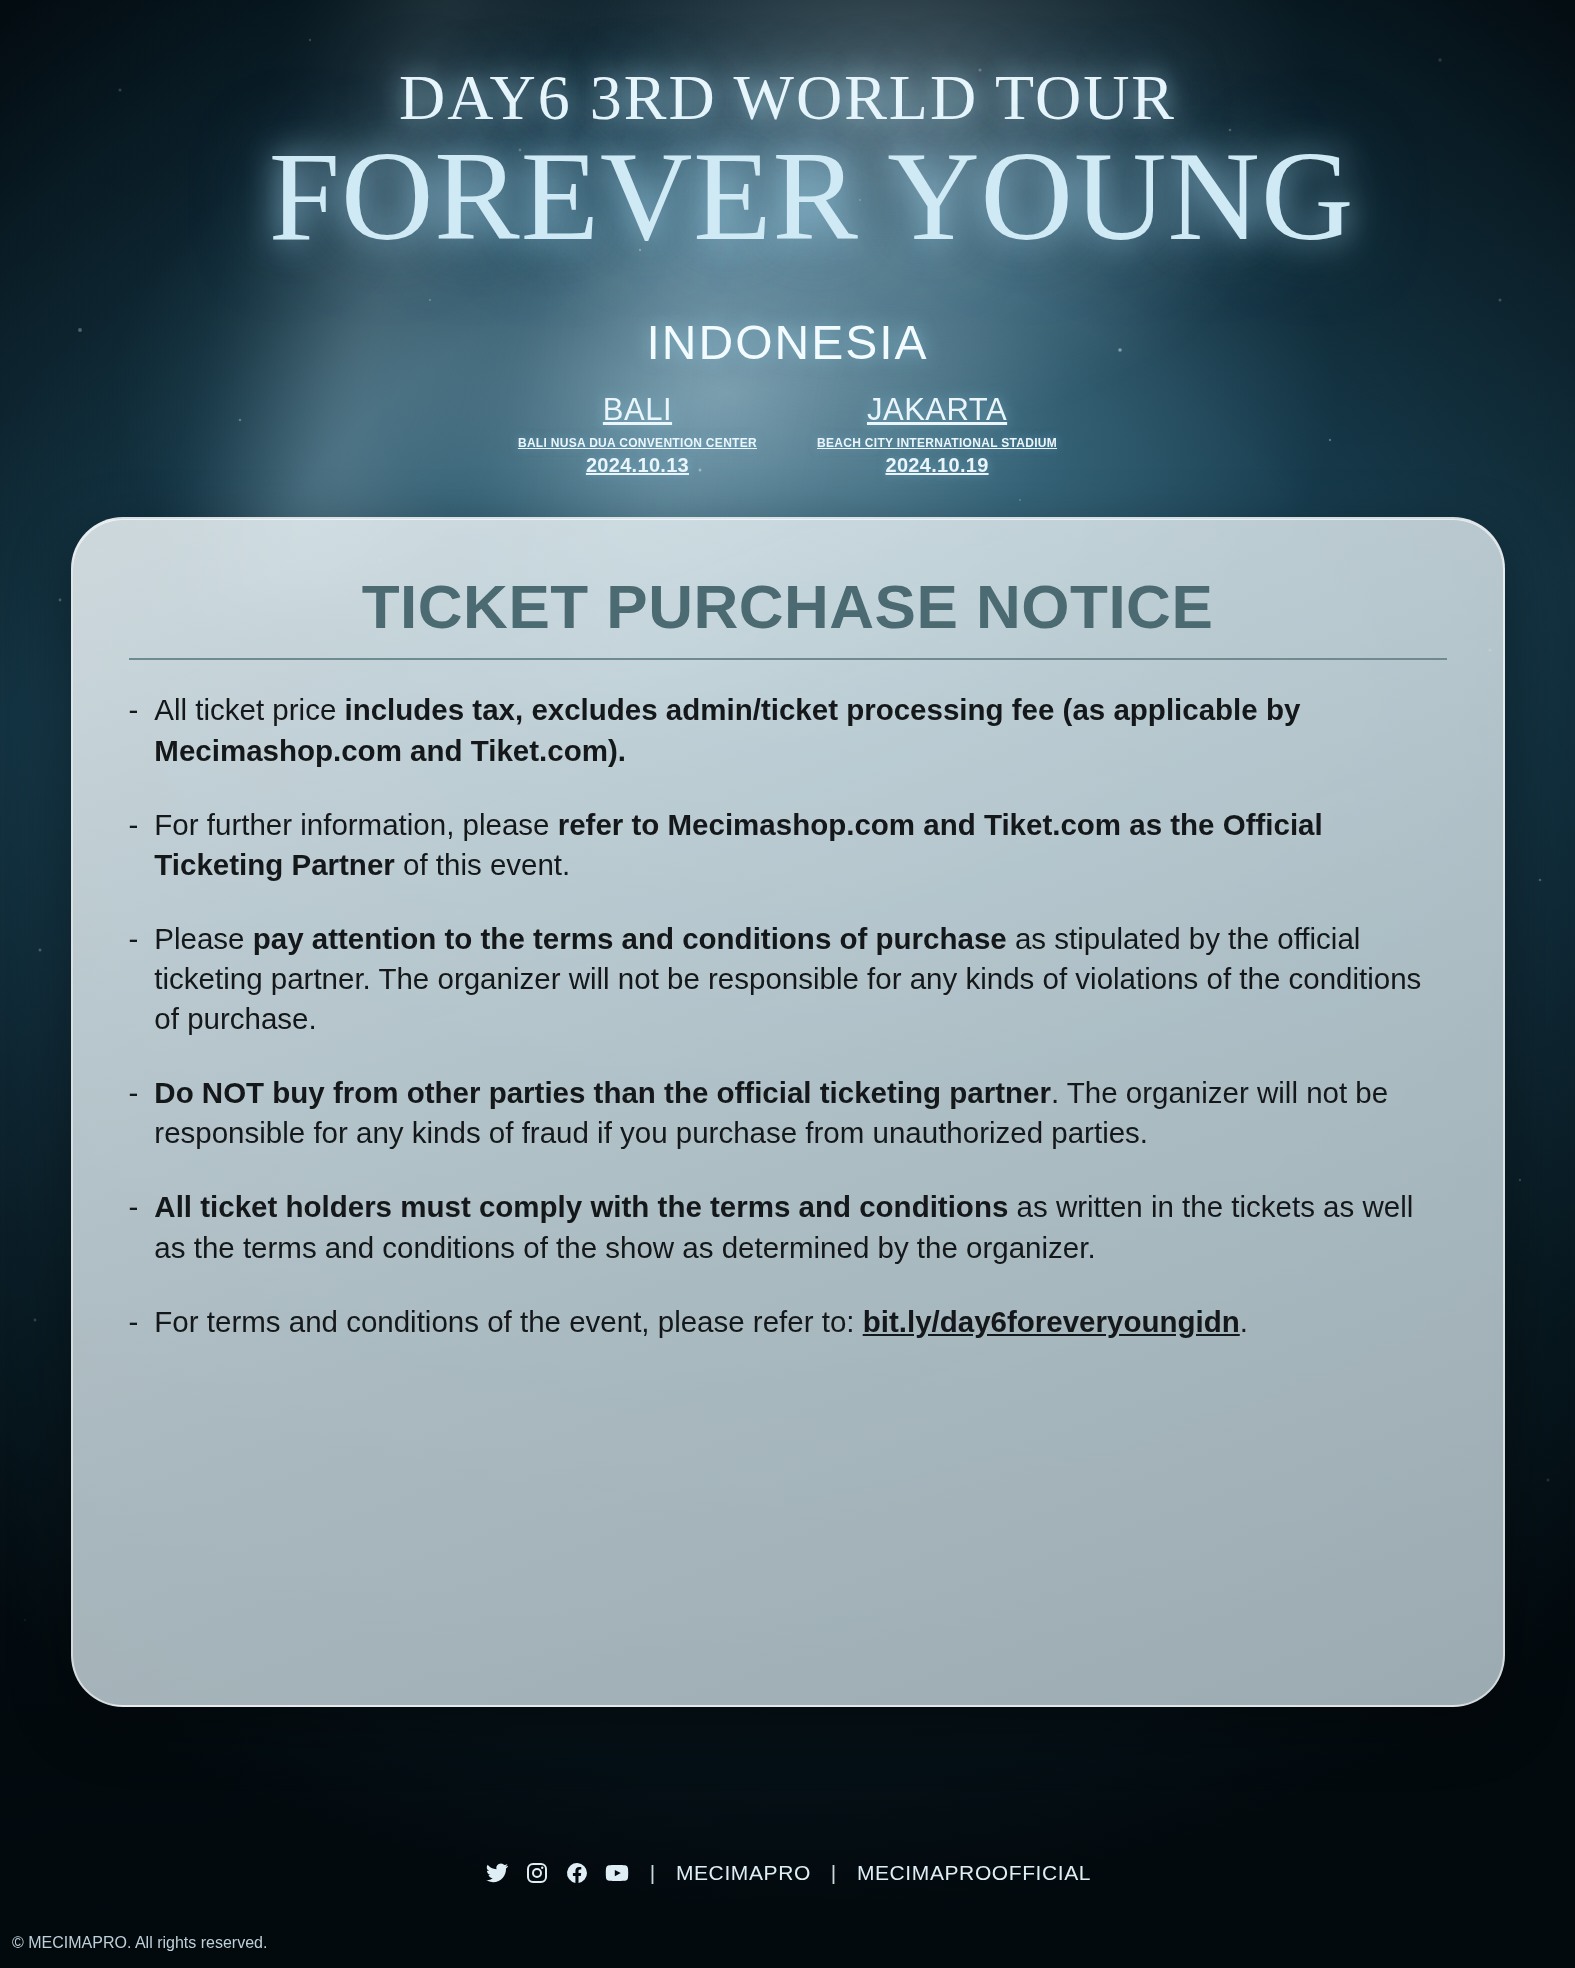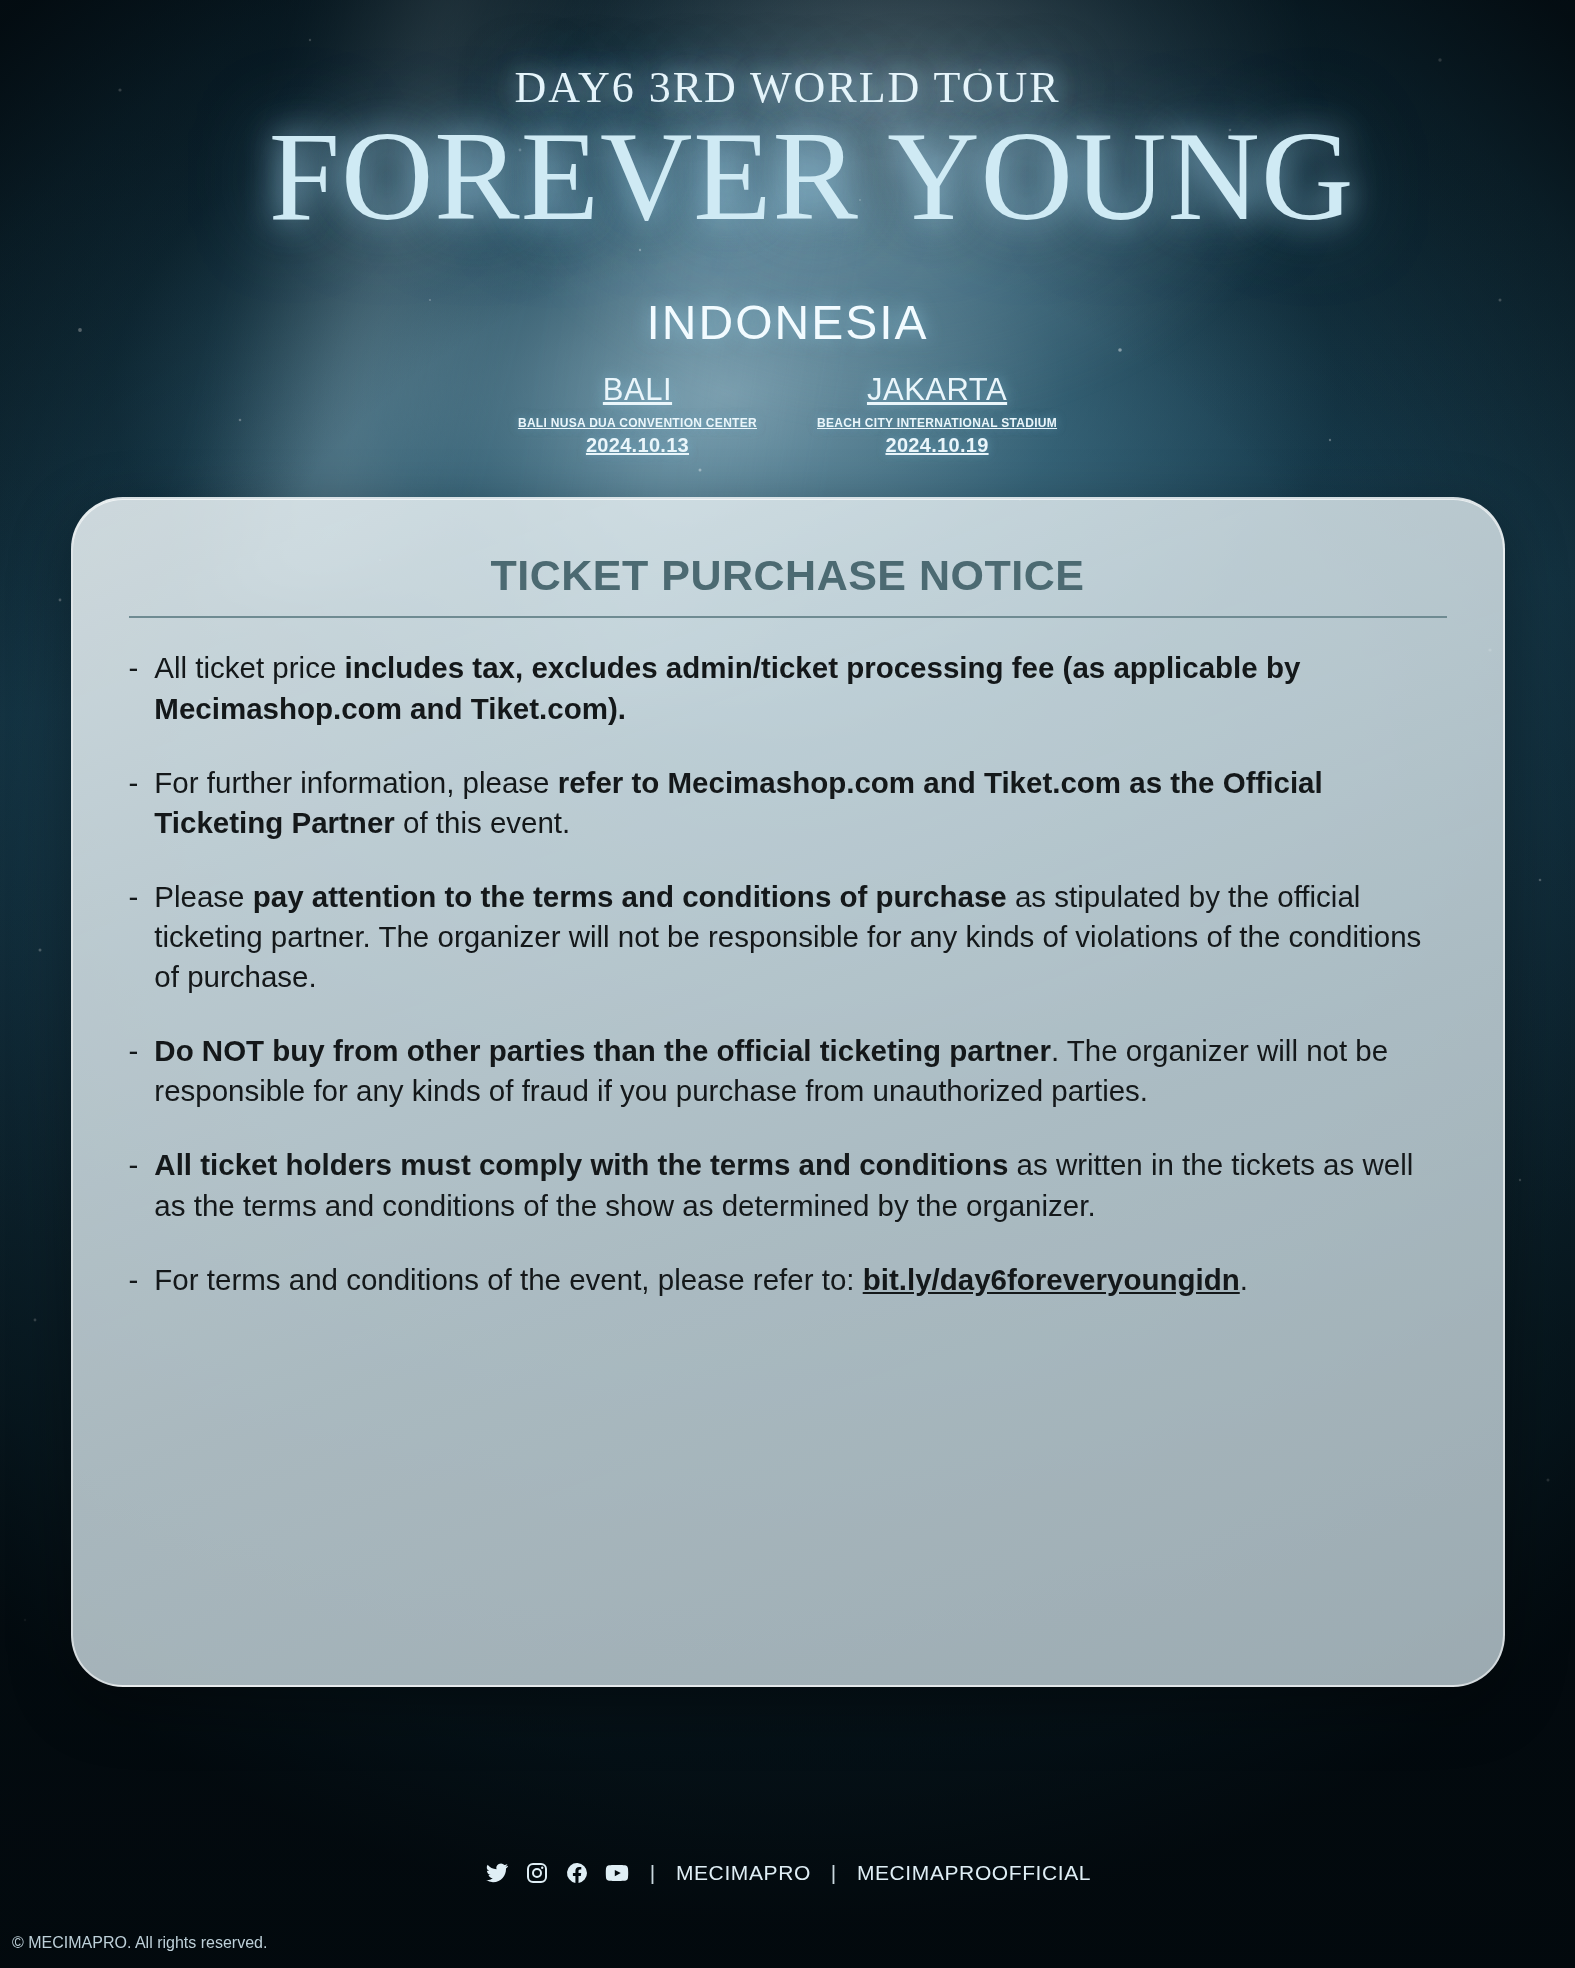--- a/index.html
+++ b/index.html
@@ -50,21 +50,21 @@
     background: radial-gradient(ellipse 1150px 1100px at 50% 42%, rgba(0,0,0,0) 52%, rgba(3,12,17,.55) 86%, rgba(2,8,12,.85) 100%);
     pointer-events: none;
   }
   .stars { position: absolute; inset: 0; pointer-events: none; opacity: .85; }
 
   
   .header { position: relative; z-index: 5; padding-top: 66px; text-align: center; }
 
   .tour-line1 {
     font-family: "Liberation Serif", serif;
-    font-size: 44px;
+    font-size: 64px;
     letter-spacing: 2px;
     color: #e8f6fb;
     text-shadow: 0 0 26px rgba(180,225,245,.85), 0 0 60px rgba(120,190,220,.5);
     line-height: 1;
   }
   .tour-line2 {
     font-family: "Liberation Serif", serif;
     font-size: 128px;
     line-height: .98;
     margin-top: 4px;
@@ -119,21 +119,21 @@
     min-height: 1190px;
     border-radius: 52px;
     padding: 52px 56px 44px;
     background: linear-gradient(160deg, rgba(226,235,238,.90) 0%, rgba(209,222,227,.88) 28%, rgba(196,211,217,.86) 58%, rgba(183,199,206,.85) 100%);
     border: 2px solid rgba(255,255,255,.55);
     box-shadow: 0 18px 60px rgba(0,0,0,.35), inset 0 1px 0 rgba(255,255,255,.7);
   }
 
   .card-title {
     text-align: center;
-    font-size: 43px;
+    font-size: 62px;
     font-weight: 700;
     color: #4c6a72;
     letter-spacing: .5px;
     padding-bottom: 16px;
   }
   .card-rule {
     height: 2px;
     background: #6f8b92;
     margin: 0 auto 30px;
     width: 100%;

